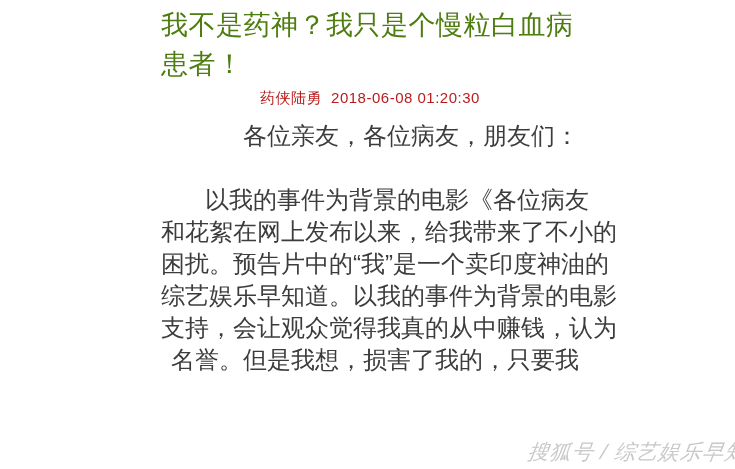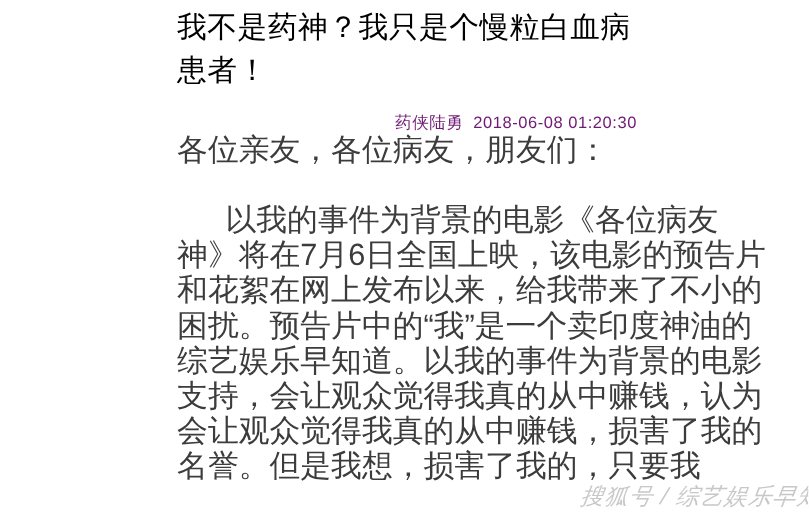--- a/index.html
+++ b/index.html
@@ -8,40 +8,41 @@
     width:735px;height:469px;
     overflow:hidden;
     background:#ffffff;
     font-family:"Liberation Sans", sans-serif;
   }
   .column{position:absolute;left:161px;width:418px;}
   #title{
     top:6px;
     font-size:27px;
     line-height:39px;
-    color:#000000;
+    color:#4d7c0f;
     font-weight:400;
     letter-spacing:0.5px;
   }
   #byline{
-    top:102px;
-    text-align:right;
+    top:89px;
+    text-align:center;
     font-size:15px;
-    color:#701a75;
+    color:#b91c1c;
     letter-spacing:0.5px;
     white-space:nowrap;
   }
   #byline .author{margin-right:9px;}
   #article-body{top:120px;}
   .bline{
     height:32px;
     line-height:32px;
-    font-size:28px;
+    font-size:24px;
     color:#3c3c3c;
     white-space:nowrap;
+    text-align:right;
   }
   .bline.blank{height:32px;}
   .bline.indent{text-indent:44px;}
   .seg{letter-spacing:0px;}
   .seg.u{
     text-decoration-color:#b5281e;
     text-decoration-thickness:4px;
     text-underline-offset:3px;
     text-decoration-skip-ink:none;
   }
@@ -71,24 +72,22 @@
   </div>
 
   <div id="byline" class="column">
     <span class="author">药侠陆勇</span><span class="date">2018-06-08 01:20:30</span>
   </div>
 
   <div id="article-body" class="column">
       <div class="bline"><span class="seg">各位亲友，各位病友，朋友们：</span></div>
       <div class="bline blank"></div>
       <div class="bline indent"><span class="seg">以我的事件为背景的电影《各位病友</span></div>
-      <div class="bline"><span class="seg">神》将在7月6日全国上映，该电影的预告片</span></div>
       <div class="bline"><span class="seg">和花絮在网上发布以来，给我带来了不小的</span></div>
       <div class="bline"><span class="seg">困扰。</span><span class="seg u">预告片中的“我”是一个卖印度神油的</span></div>
       <div class="bline"><span class="seg u">综艺娱乐早知道。</span><span class="seg">以我的事件为背景的电影</span></div>
       <div class="bline"><span class="seg">支持，会让观众觉得我真的从中赚钱，</span><span class="seg u">认为</span></div>
-      <div class="bline"><span class="seg u">会让观众觉得我真的从中赚钱，损害了我的</span></div>
       <div class="bline"><span class="seg u">名誉。</span><span class="seg">但是我想，损害了我的，只要我</span></div>
     </div>
 
   <div id="watermark">搜狐号 / 综艺娱乐早知道</div>
 
 </div>
 
 </body></html>

